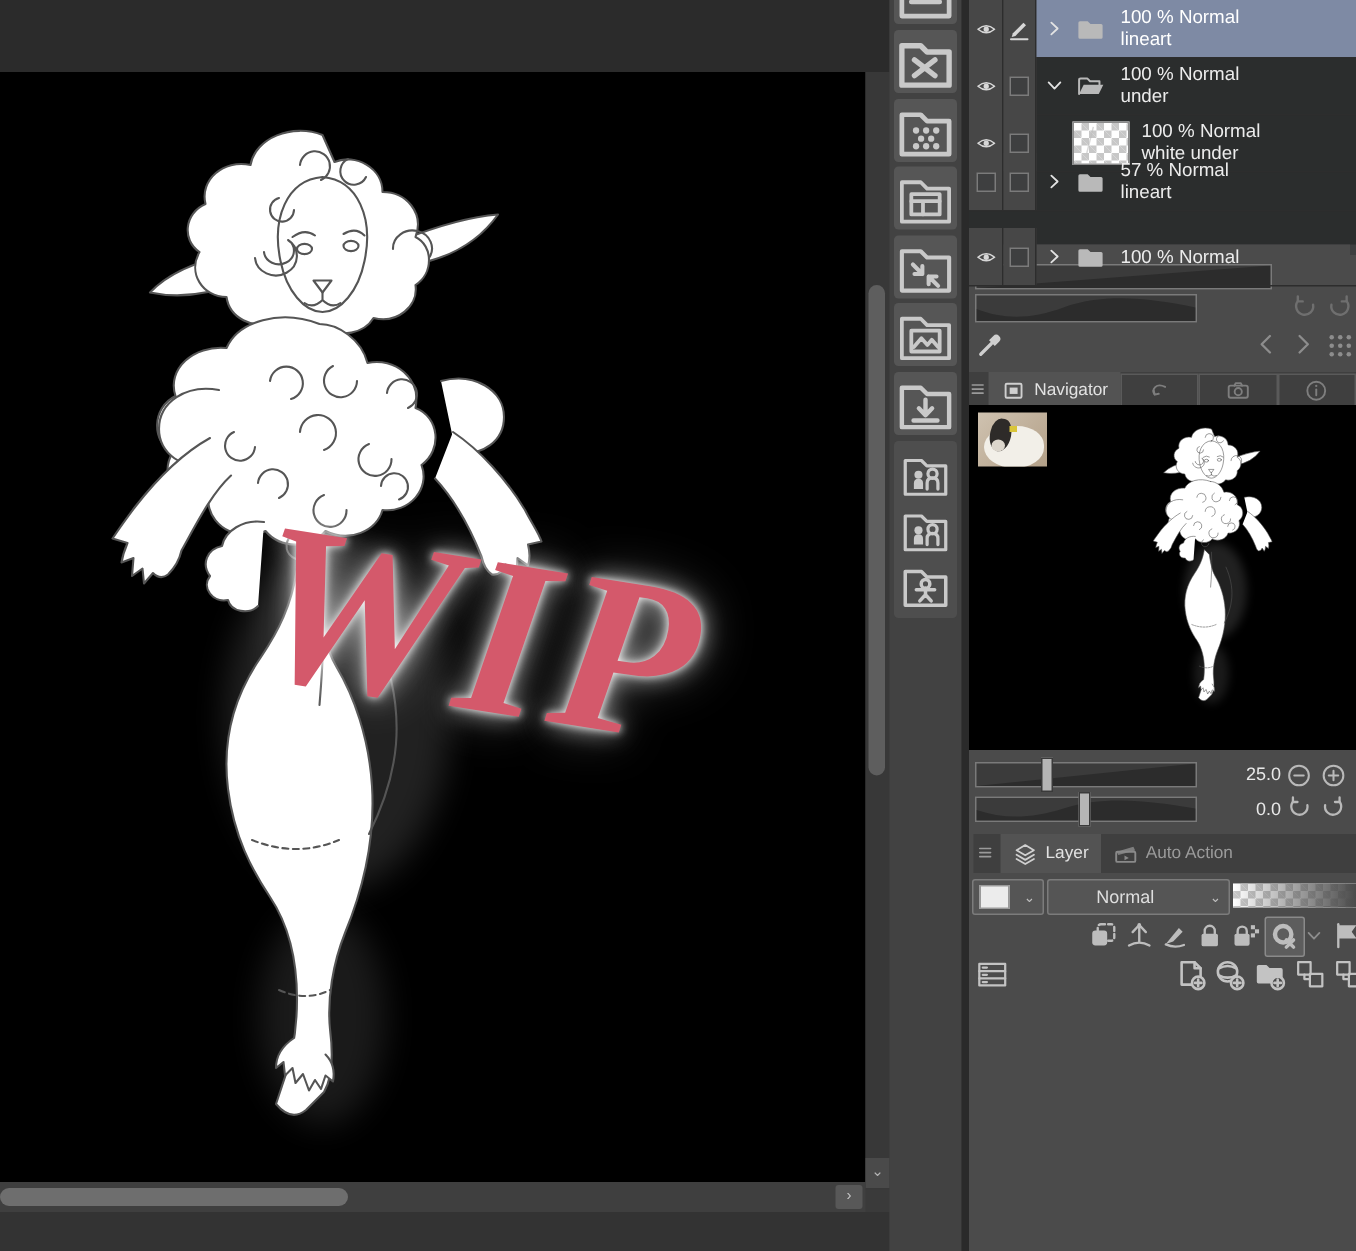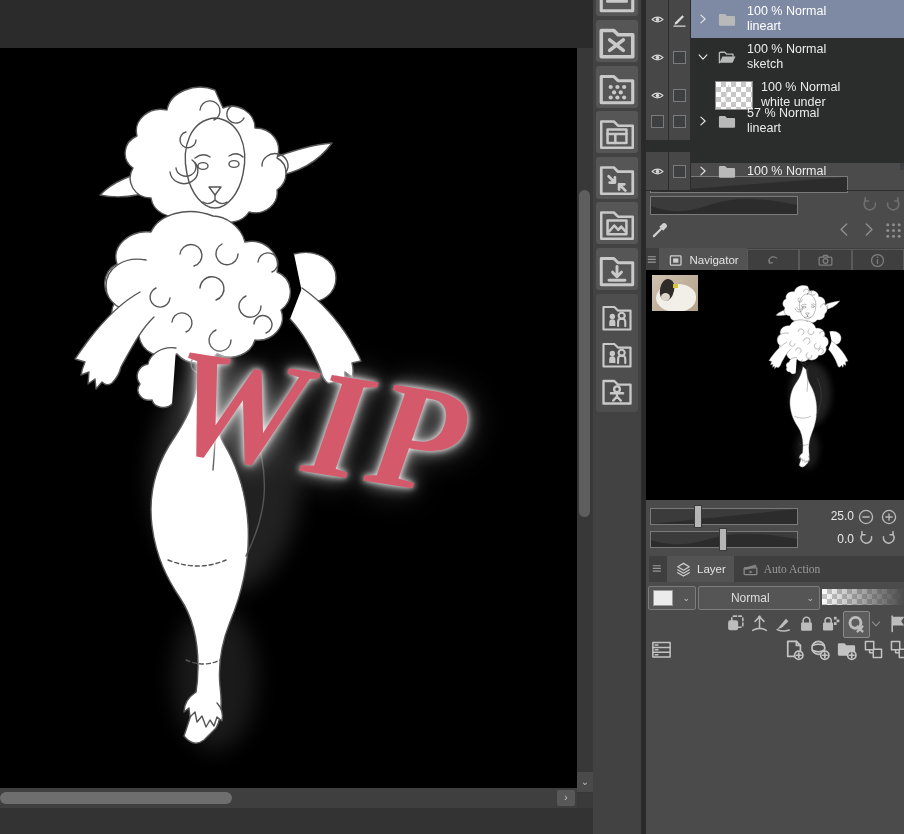--- a/index.html
+++ b/index.html
@@ -49,21 +49,21 @@
 
   
   .tabbar{height:24px;background:#3f3f3f;display:flex;align-items:stretch;}
   .hamb{width:18px;display:flex;align-items:center;justify-content:center;color:#9a9a9a;}
   .hamb svg{width:12px;height:12px;}
   .tab{display:flex;align-items:center;gap:5px;padding:0 8px;font-size:11.5px;color:#e2e2e2;}
   .tab.active{background:#535353;}
   .tab .ti{width:17px;height:17px;color:#cfcfcf;}
   .tab.icononly{width:46px;justify-content:center;border:1px solid #5a5a5a;margin:1px 0;}
   .tab.icononly .ti{color:#7e7e7e;}
-  .tab .lbl-dim{color:#9b9b9b;font-family:Liberation Serif, serif;}
+  .tab .lbl-dim{color:#9b9b9b;}
 
   
   #navcanvas{left:0;top:107px;width:258px;height:230px;background:#000;overflow:hidden;}
   #navphoto{left:6px;top:5px;width:46px;height:36px;background:linear-gradient(135deg,#cfc2b0,#b3a088);overflow:hidden;}
   .np-wool{left:4px;top:9px;width:40px;height:28px;background:#f2efe8;border-radius:50% 45% 48% 50%;}
   .np-head{left:8px;top:4px;width:14px;height:22px;background:#2e2b29;border-radius:45% 45% 50% 50%;transform:rotate(12deg);}
   .np-muzzle{left:9px;top:18px;width:9px;height:8px;background:#dcd6cc;border-radius:50%;}
   .np-tag{left:21px;top:9px;width:5px;height:4px;background:#d9c53a;}
   .valtxt{font-size:12px;color:#e8e8e8;text-align:right;}
   .roundbtn{width:18px;height:18px;color:#b9b9b9;}
@@ -630,21 +630,21 @@
               </svg>
             </span>
           <span class="ic lfolder">
               <svg viewBox="0 0 20 20" width="100%" height="100%" fill="none" stroke="currentColor" stroke-width="1.5" stroke-linecap="round" stroke-linejoin="round">
                 <path d="M2 15.5 V5.6 q0 -1.1 1.1 -1.1 h4.6 l2 2 h6.6 v2.2" stroke-width="1.4"></path>
                 <path d="M2 15.5 L5.2 9 H19 L15.8 15.5 Z" fill="currentColor" stroke="none"></path>
               </svg>
             </span>
           <div class="ltext">
             <div><span>100 %</span> <span>Normal</span></div>
-            <div>sketch</div>
+            <div>under</div>
           </div>
         </div>
       </div>
 
       <div class="lrow" style="top:76px">
         <div class="lcell c1">
             <span class="ic eyeic">
               <svg viewBox="0 0 20 20" width="100%" height="100%" fill="none" stroke="currentColor" stroke-width="1.5" stroke-linecap="round" stroke-linejoin="round">
                 <path d="M1.5 10 Q10 2.8 18.5 10 Q10 17.2 1.5 10 Z" stroke-width="1.6"></path>
                 <circle cx="10" cy="10" r="2.7" fill="currentColor" stroke="none"></circle>

